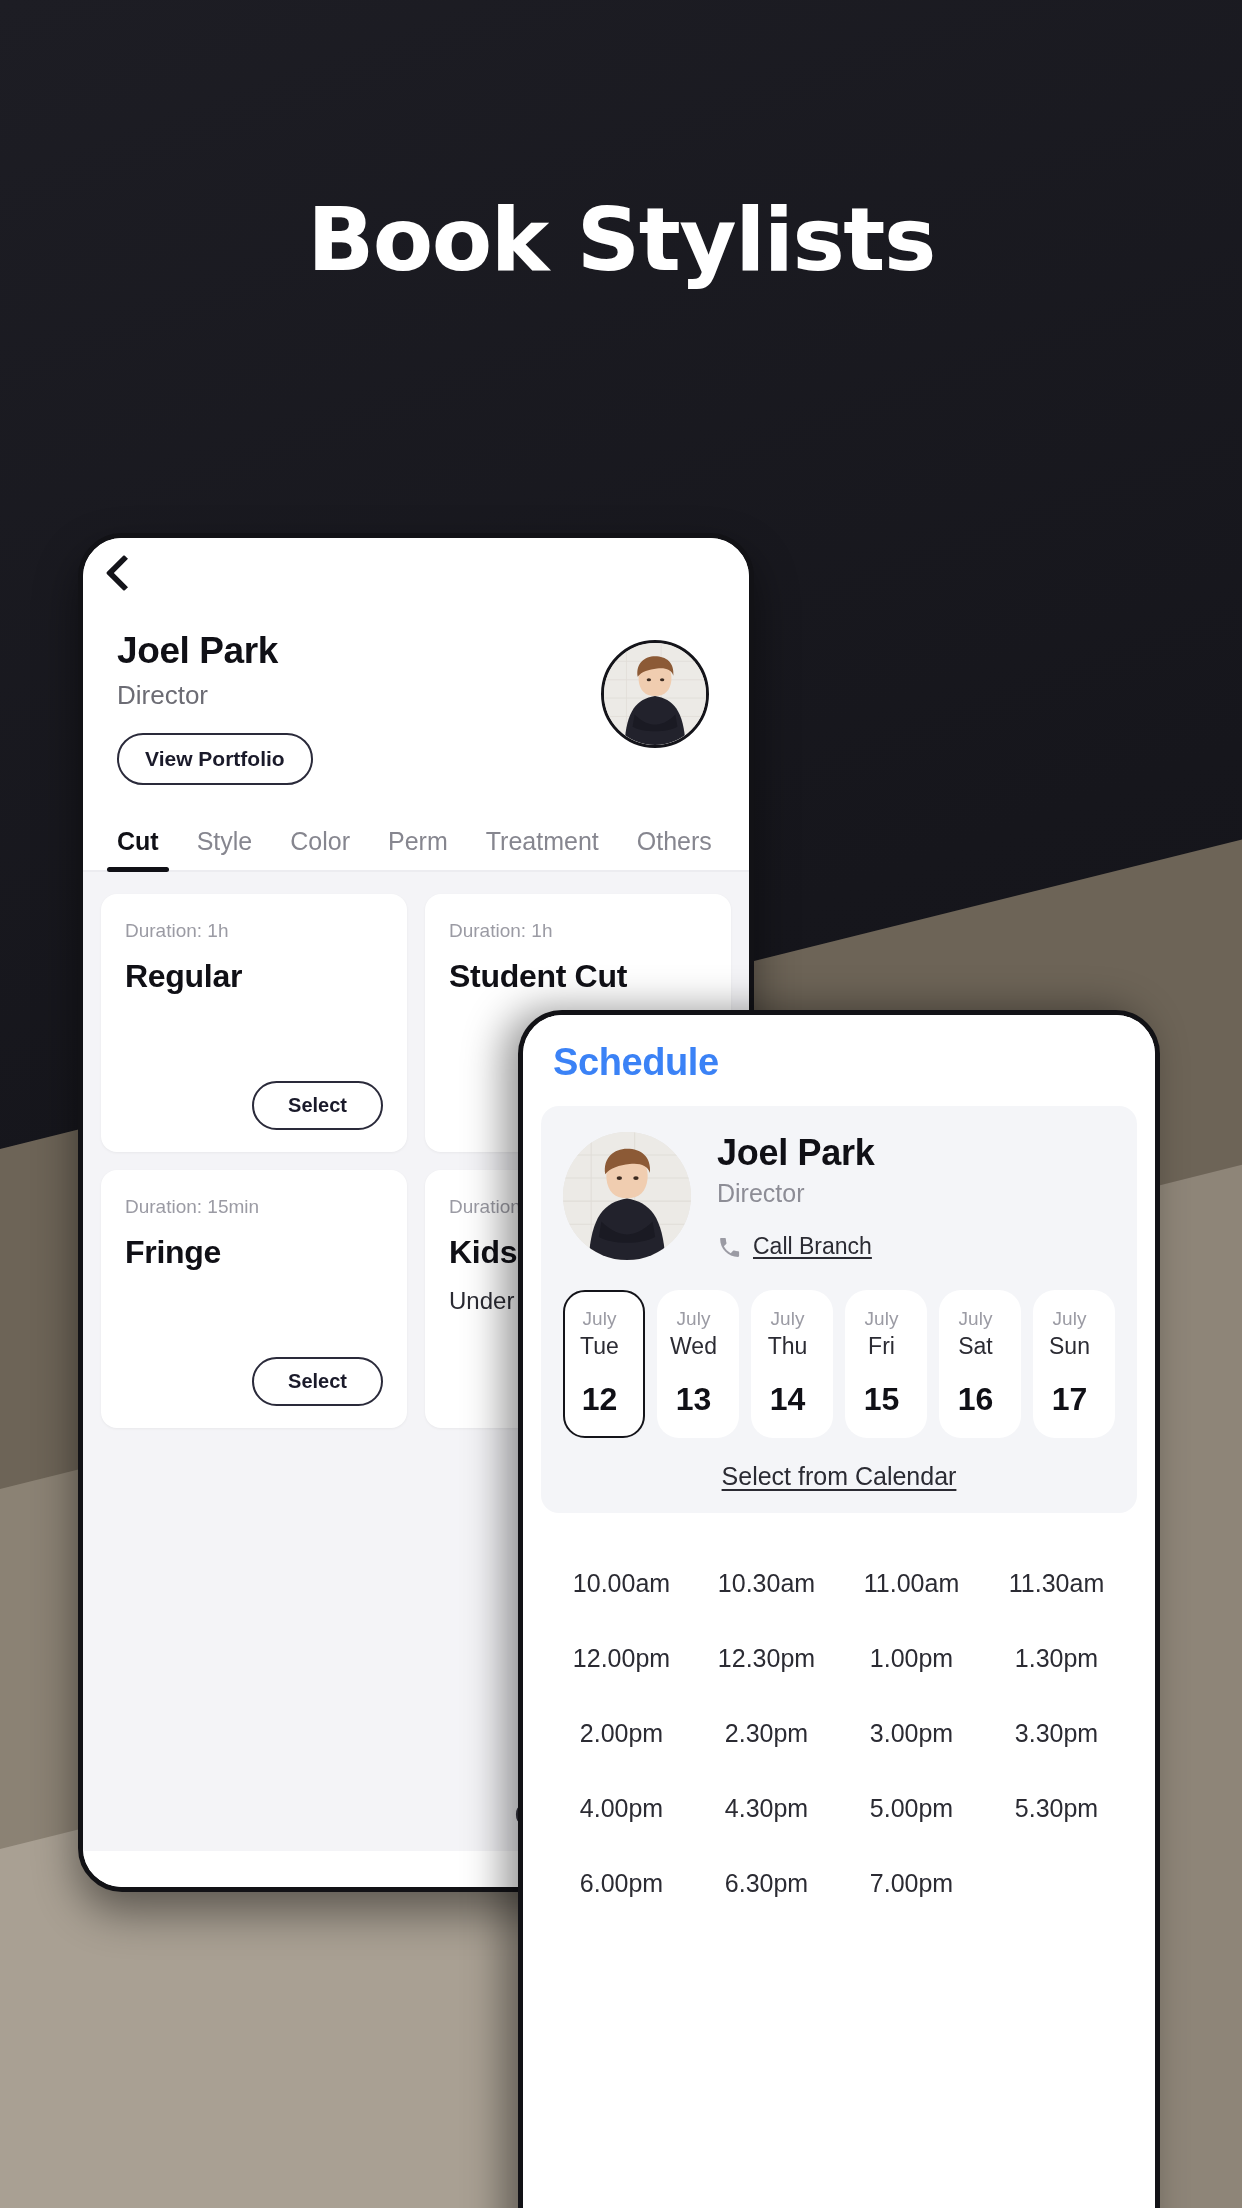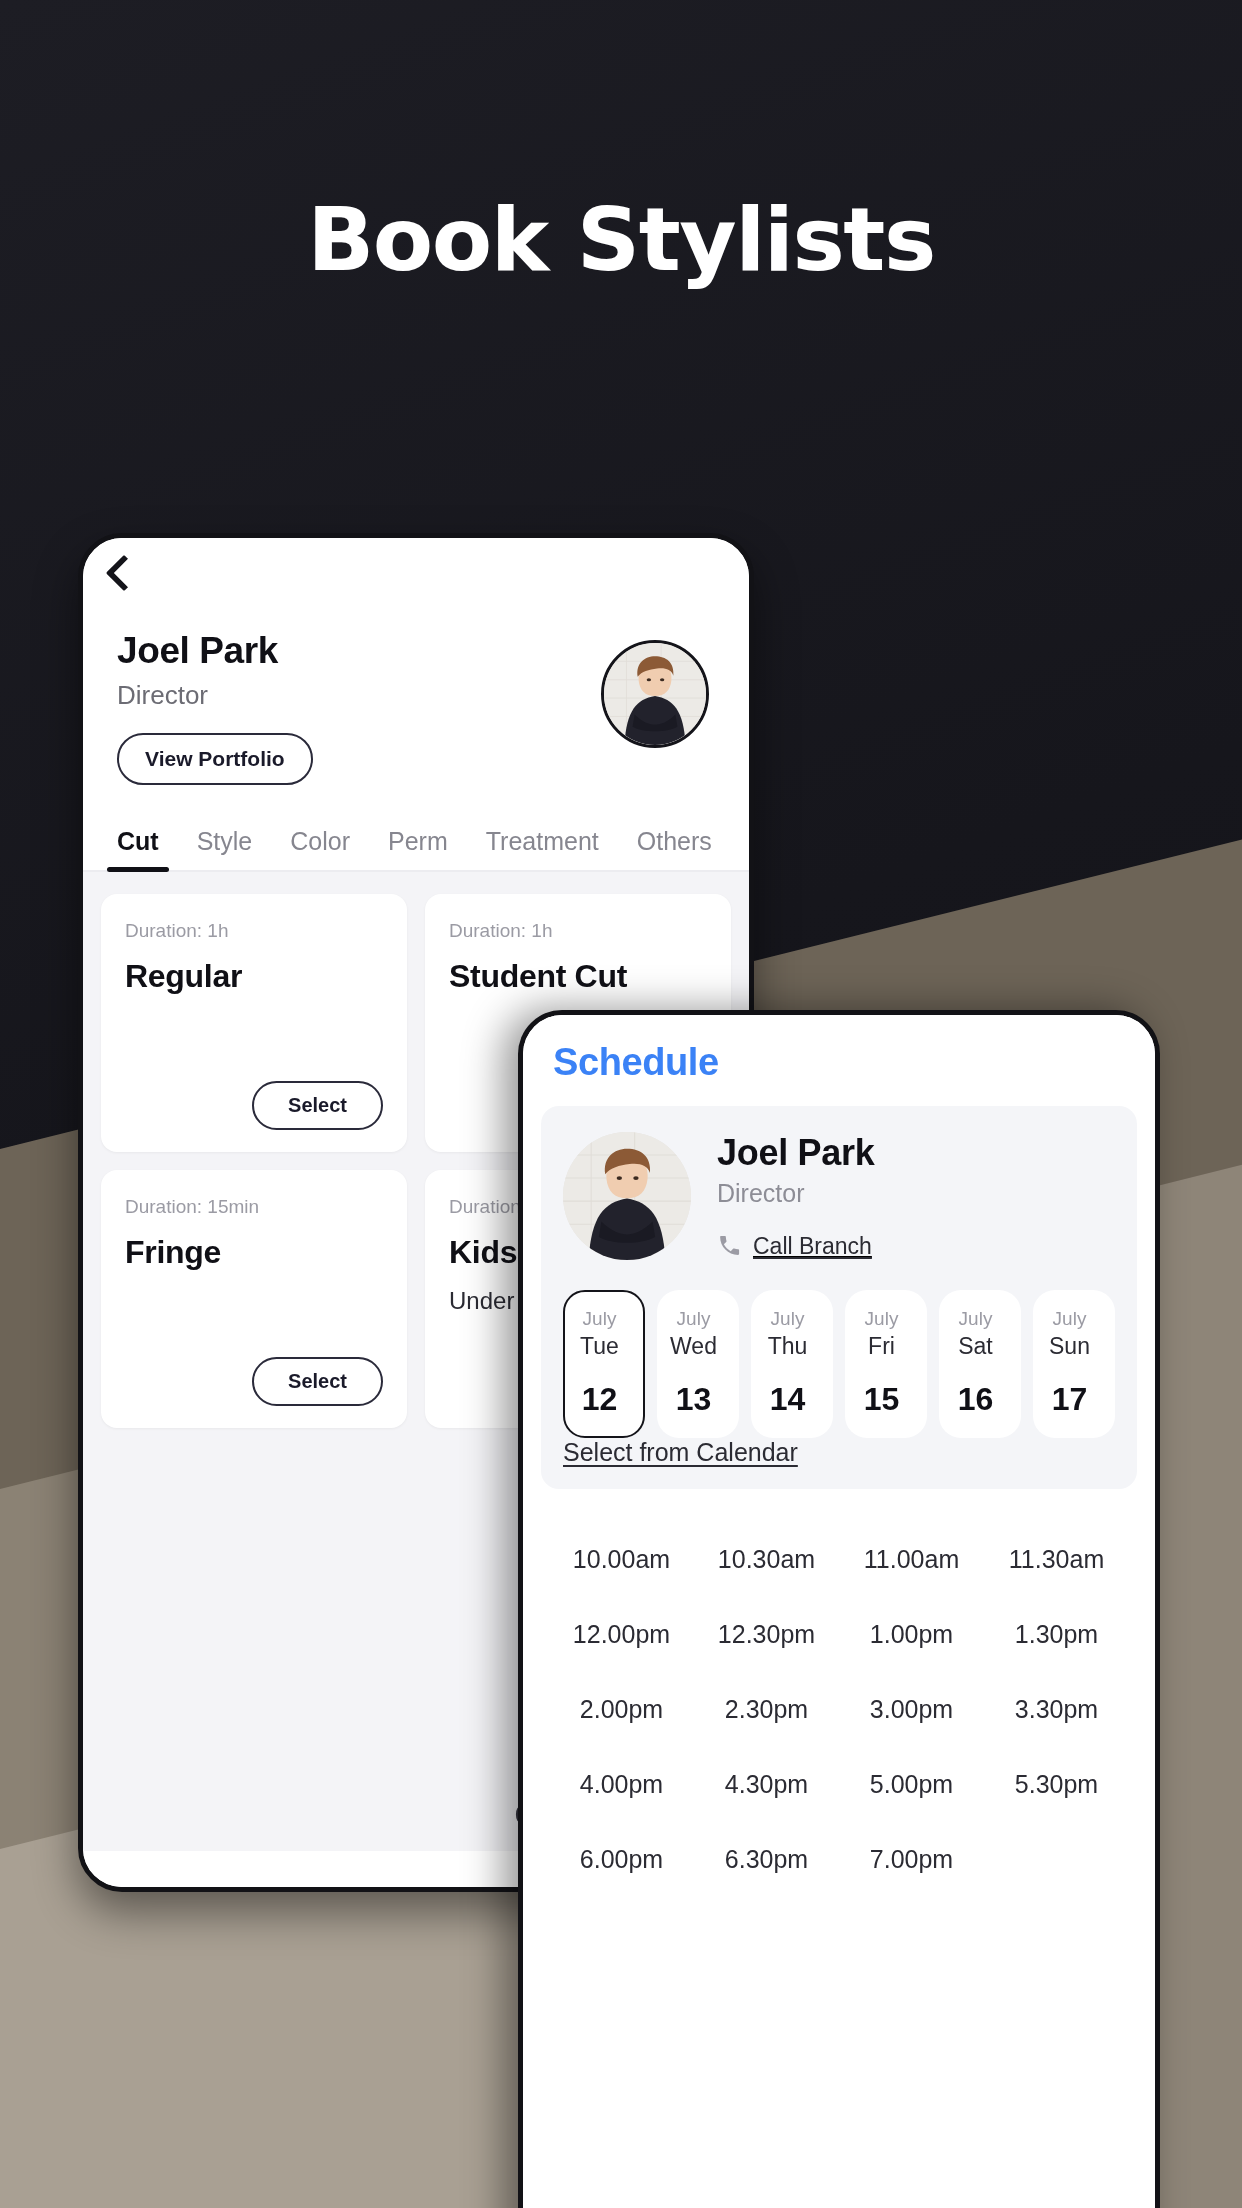--- a/index.html
+++ b/index.html
@@ -269,25 +269,24 @@
     width: 128px; height: 128px;
     border-radius: 50%;
     overflow: hidden;
     background: #e7e5e2;
     flex: none;
   }
   .name-2 { font-size: 36px; font-weight: 700; color: #101016; letter-spacing: -0.3px; }
   .role-2 { font-size: 25px; color: #8d8d96; margin-top: 5px; }
   .call-row {
     display: flex;
-    align-items: flex-start;
+    align-items: flex-end;
     gap: 11px;
     margin-top: 25px;
     cursor: pointer;
-    text-decoration: underline;
   }
   .call-label {
     font-size: 23px;
     color: #2b2b33;
     text-decoration: underline;
     text-underline-offset: 3px;
   }
   .phone-ico { width: 25px; height: 25px; display: block; }
 
   .date-strip {
@@ -302,21 +301,21 @@
     padding: 16px 13px 18px 4px;
     text-align: center;
     border: 2px solid transparent;
     cursor: pointer;
   }
   .date-chip.selected { border-color: #14141a; }
   .d-month { font-size: 19px; color: #9b9ba4; }
   .d-day   { font-size: 23px; color: #2b2b33; margin-top: 3px; }
   .d-num   { font-size: 32px; color: #101016; font-weight: 700; margin-top: 21px; }
 
-  .cal-link-row { text-align: left; }
+  .cal-link-row { text-align: center; margin-top: 24px; }
   .cal-link {
     font-size: 25px;
     color: #2b2b33;
     text-decoration: underline;
     text-underline-offset: 4px;
     cursor: pointer;
   }
 
   .slots {
     display: grid;

